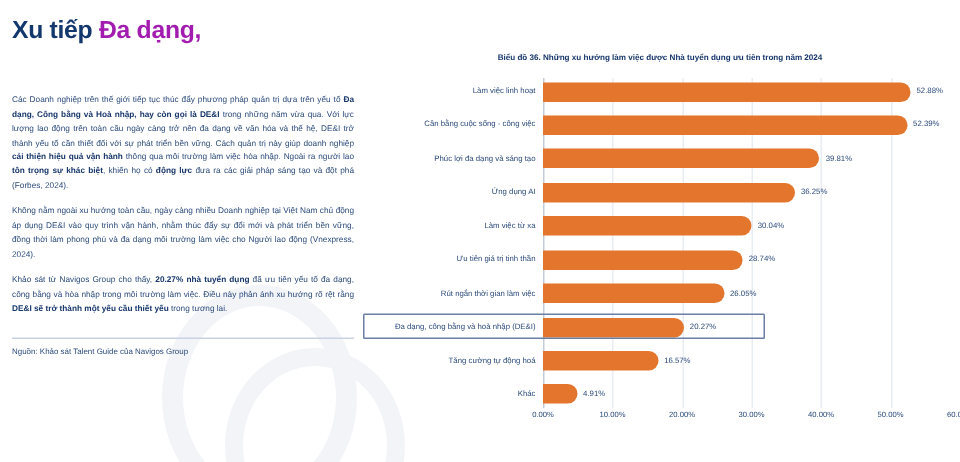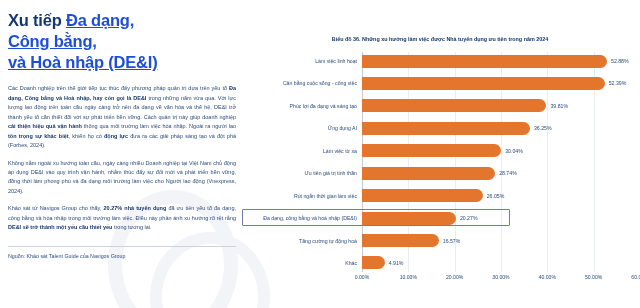--- a/index.html
+++ b/index.html
@@ -31,21 +31,21 @@
     left: 8px; top: 10px;
     width: 228px; height: 292px;
   }
   .headline {
     font-size: 16.5px;
     font-weight: bold;
     line-height: 1.28;
     letter-spacing: -0.2px;
     color: #13386e;
   }
-  .headline .accent { color: #1d4ed8; text-decoration: underline; }
+  .headline .accent { color: #a21caf; }
 
   .body-copy { margin-top: 11px; }
   .para {
     font-size: 5.5px;
     line-height: 1.72;
     color: #2b4a7a;
     text-align: justify;
     margin-bottom: 8px;
   }
   .para b { font-weight: bold; color: #17366b; }
@@ -169,22 +169,21 @@
 
 <div id="page">
 
   <div class="watermark wm1"></div>
   <div class="watermark wm2"></div>
 
   <div class="left">
 
     <h1 class="headline">
       <span>Xu tiếp </span><span class="accent">Đa dạng,</span><br>
-      <span class="accent">Công bằng,</span><br>
-      <span class="accent">và Hoà nhập (DE&amp;I)</span>
+      <br>
     </h1>
 
     <div class="body-copy" id="body-copy">
         <p class="para"><span>Các Doanh nghiệp trên thế giới tiếp tục thúc đẩy phương pháp quản trị dựa trên yếu tố </span><b>Đa dạng, Công bằng và Hoà nhập, hay còn gọi là DE&amp;I</b><span> trong những năm vừa qua. Với lực lượng lao động trên toàn cầu ngày càng trở nên đa dạng về văn hóa và thế hệ, DE&amp;I trở thành yếu tố cần thiết đối với sự phát triển bền vững. Cách quản trị này giúp doanh nghiệp </span><b>cải thiện hiệu quả vận hành</b><span> thông qua môi trường làm việc hòa nhập. Ngoài ra người lao </span><b>tôn trọng sự khác biệt</b><span>, khiến họ có </span><b>động lực</b><span> đưa ra các giải pháp sáng tạo và đột phá (Forbes, 2024).</span></p>
         <p class="para"><span>Không nằm ngoài xu hướng toàn cầu, ngày càng nhiều Doanh nghiệp tại Việt Nam chủ động áp dụng DE&amp;I vào quy trình vận hành, nhằm thúc đẩy sự đổi mới và phát triển bền vững, đồng thời làm phong phú và đa dạng môi trường làm việc cho Người lao động (Vnexpress, 2024).</span></p>
         <p class="para"><span>Khảo sát từ Navigos Group cho thấy, </span><b>20.27% nhà tuyển dụng</b><span> đã ưu tiên yếu tố đa dạng, công bằng và hòa nhập trong môi trường làm việc. Điều này phản ánh xu hướng rõ rệt rằng </span><b>DE&amp;I sẽ trở thành một yếu cầu thiết yếu</b><span> trong tương lai.</span></p>
       </div>
 
     <div class="source-rule"></div>
     <div class="source">Nguồn: Khảo sát Talent Guide của Navigos Group</div>

